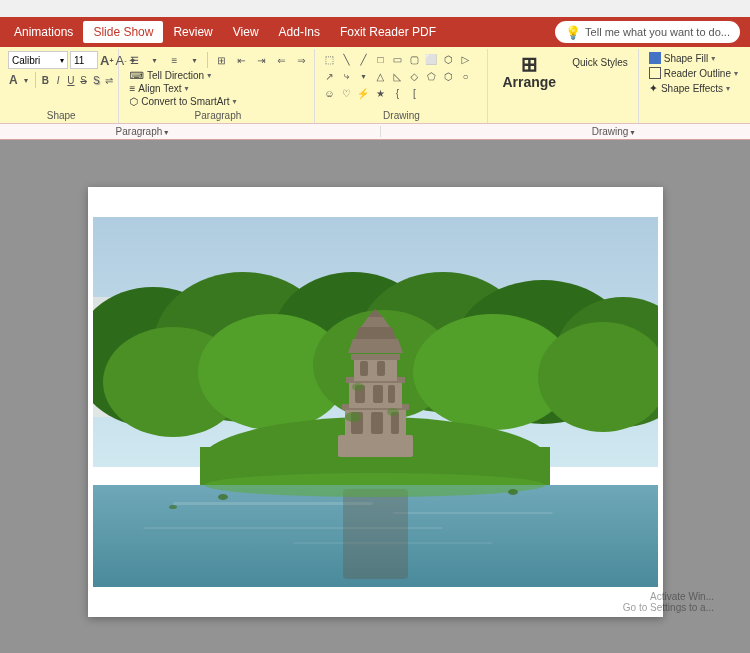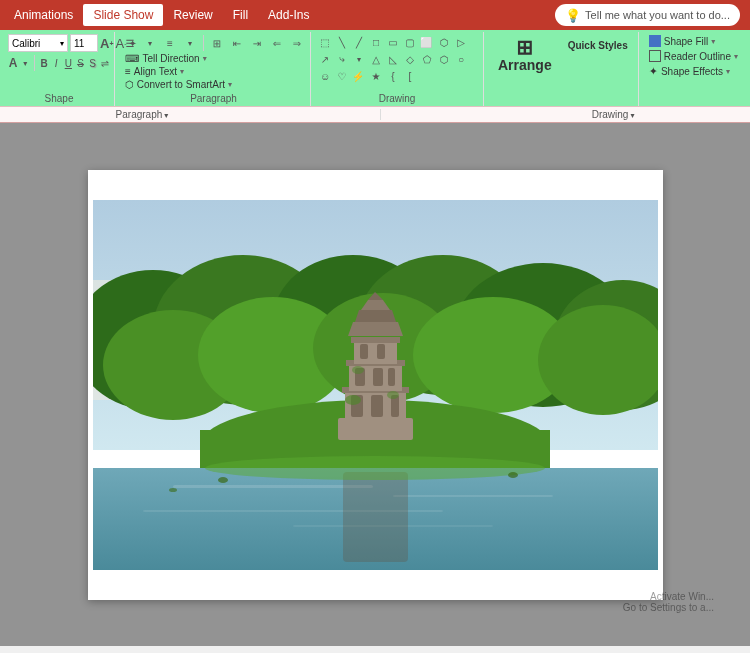--- a/index.html
+++ b/index.html
@@ -5,20 +5,21 @@
     * { margin: 0; padding: 0; box-sizing: border-box; }
     body { font-family: 'Segoe UI', Arial, sans-serif; font-size: 11px; background: #f0f0f0; overflow: hidden; width: 750px; height: 653px; }
 
     
     .menu-bar {
       display: flex;
       align-items: center;
       background: #c0392b;
       height: 30px;
       padding: 0 4px;
+      margin-top: 17px;
     }
     .menu-item {
       color: white;
       padding: 4px 10px;
       cursor: pointer;
       font-size: 12px;
       border-radius: 2px;
       white-space: nowrap;
     }
     .menu-item.active { background: white; color: #c0392b; }
@@ -34,21 +35,21 @@
       font-size: 11px;
       gap: 4px;
       margin-right: 6px;
       height: 22px;
       min-width: 180px;
     }
     .tell-me-icon { color: #f0c040; font-size: 13px; }
 
     
     .ribbon {
-      background: #86efac;
+      background: #fef9c3;
       border-bottom: 1px solid #d4a0a0;
       display: flex;
       flex-direction: column;
     }
 
     .ribbon-content {
       display: flex;
       align-items: stretch;
       padding: 2px 4px 0 4px;
       gap: 2px;
@@ -244,22 +245,23 @@
     }
     .shape-fill-btn .arrow { font-size: 8px; color: #666; }
   </style>
 </head>
 <body>
 
 <div class="menu-bar">
   <div class="menu-item">Animations</div>
   <div class="menu-item active">Slide Show</div>
   <div class="menu-item">Review</div>
-  <div class="menu-item">Fill</div>
+  <div class="menu-item">View</div>
   <div class="menu-item">Add-Ins</div>
+  <div class="menu-item">Foxit Reader PDF</div>
   <div class="tell-me">
     <span class="tell-me-icon">💡</span>
     <span>Tell me what you want to do...</span>
   </div>
 </div>
 
 <div class="ribbon">
   <div class="ribbon-content">
 
     <div class="font-controls">
@@ -358,21 +360,21 @@
       </div>
       <div style="margin-top:auto;font-size:10px;color:#555;text-align:center;padding:2px 0;">Drawing</div>
     </div>
 
     <div style="display:flex;flex-direction:column;border-left:1px solid #ddd;padding:2px 4px 0 6px;">
       <div style="display:flex;gap:4px;align-items:stretch;">
         <div class="arrange-btn">
           <div style="font-size:20px;line-height:1;">⊞</div>
           <div style="font-size:14px;">Arrange</div>
         </div>
-        <div style="display:flex;flex-direction:column;gap:2px;font-weight:bold;">
+        <div style="display:flex;flex-direction:column;gap:2px;">
           <div class="ribbon-btn">
             <span>Quick Styles</span>
           </div>
         </div>
       </div>
       <div style="margin-top:auto;font-size:10px;color:#555;text-align:center;padding:2px 0;"></div>
     </div>
 
     <div style="display:flex;flex-direction:column;border-left:1px solid #ddd;padding:2px 4px 0 6px;">
       <div class="shape-fill-group">

